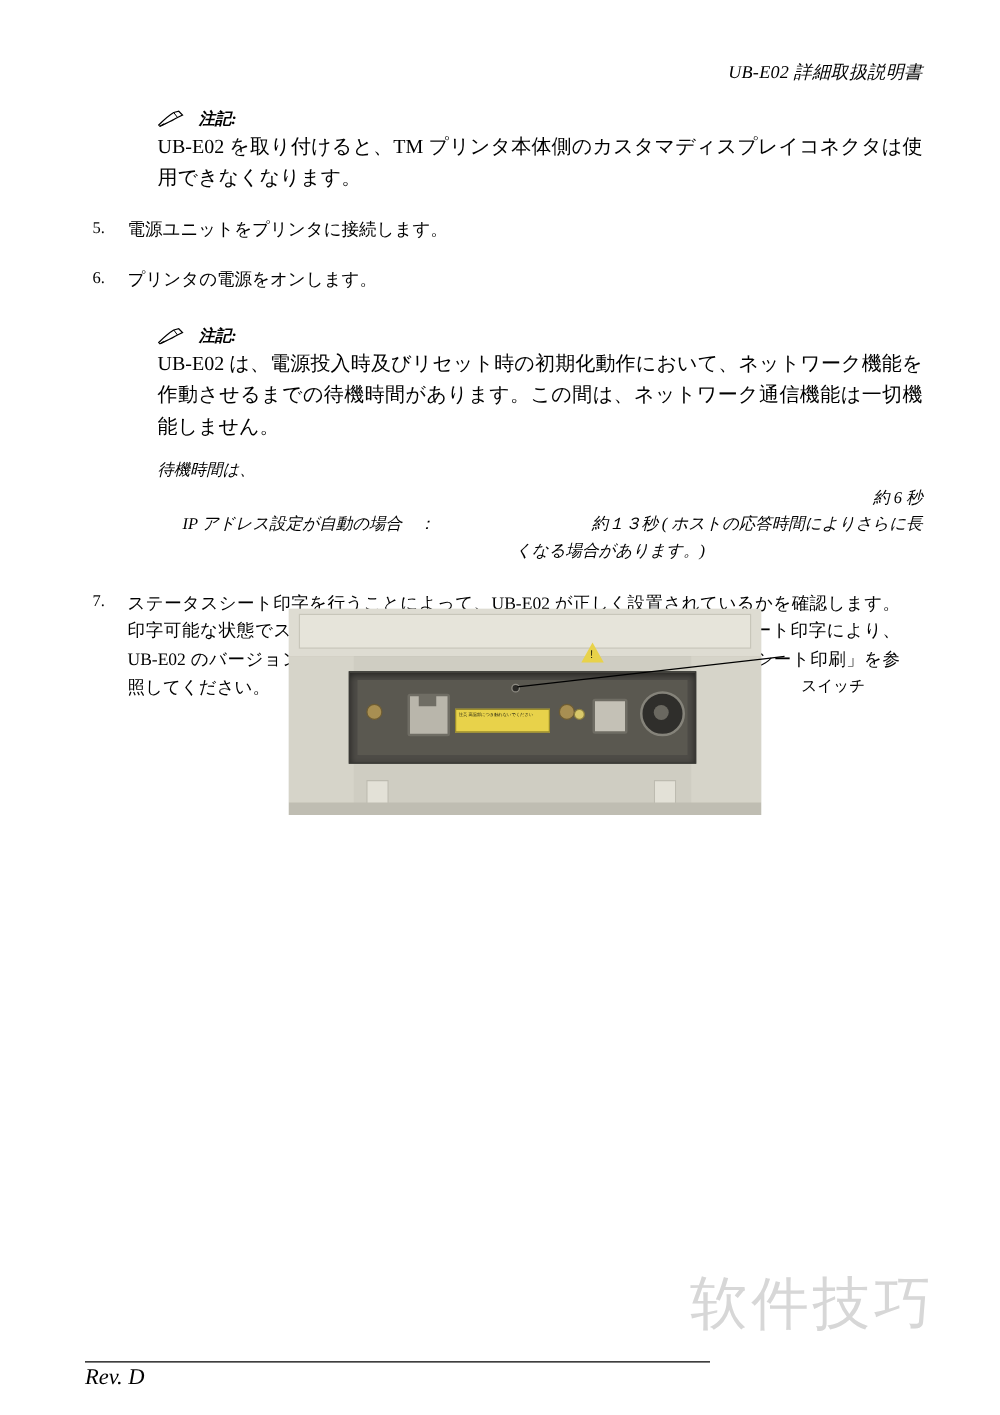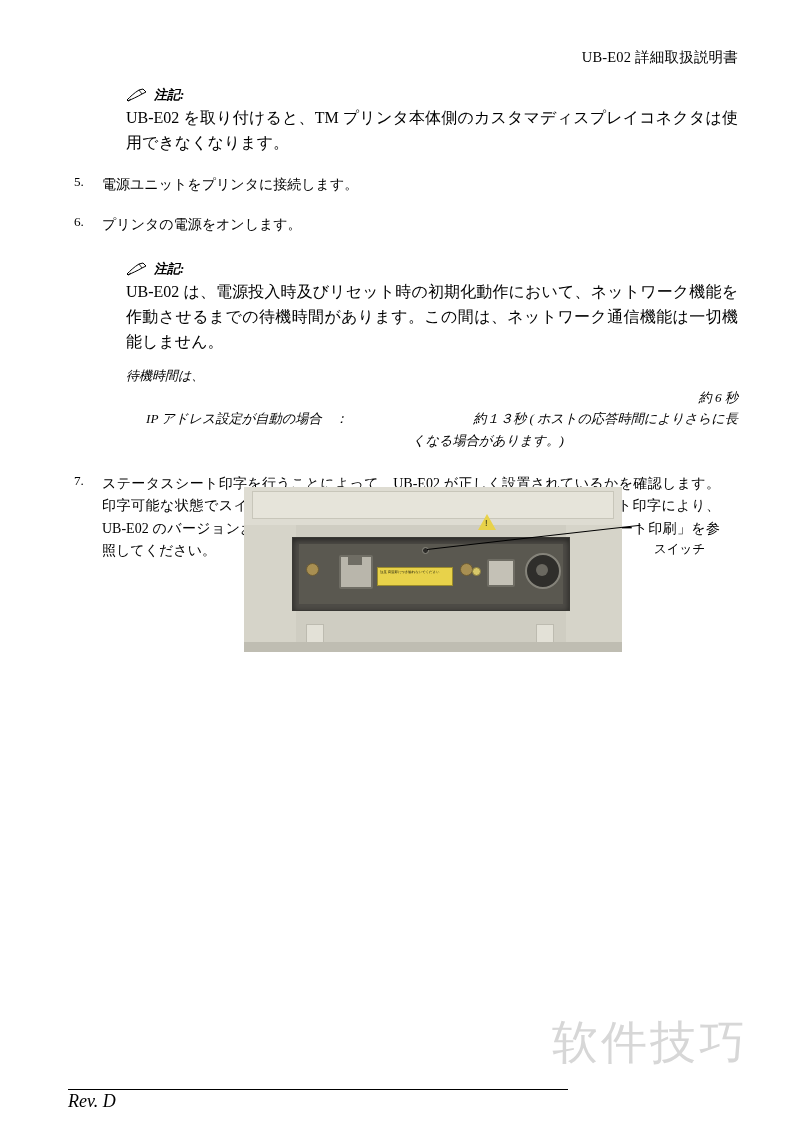--- a/index.html
+++ b/index.html
@@ -18,40 +18,41 @@
   .page {
     position: relative;
     width: 800px;
     height: 1132px;
   }
   
   .header {
     position: absolute;
     top: 48px;
     right: 62px;
+    font-style: italic;
     font-size: 14.5px;
     letter-spacing: 0.2px;
     white-space: nowrap;
   }
   
   .content {
     position: absolute;
     left: 68px;
     top: 86px;
     width: 670px;
   }
   
   .note {
     margin-left: 58px;
     margin-top: 0;
   }
   .note-head {
     display: flex;
     align-items: center;
-    gap: 6px;
+    gap: 11px;
     height: 18px;
   }
   .note-icon {
     display: inline-block;
     width: 22px;
     height: 14px;
   }
   .note-title {
     font-style: italic;
     font-weight: bold;
@@ -109,21 +110,21 @@
     flex: 1;
     text-align: right;
   }
   .wait-cont {
     margin-left: 266px;
   }
 
   
   .figure {
     position: absolute;
-    left: 244px;
+    left: 231px;
     top: 487px;
     width: 378px;
     height: 148px;
   }
   .photo {
     position: absolute;
     left: 0; top: 0;
     width: 378px;
     height: 165px;
     background: #d8d7cd;

